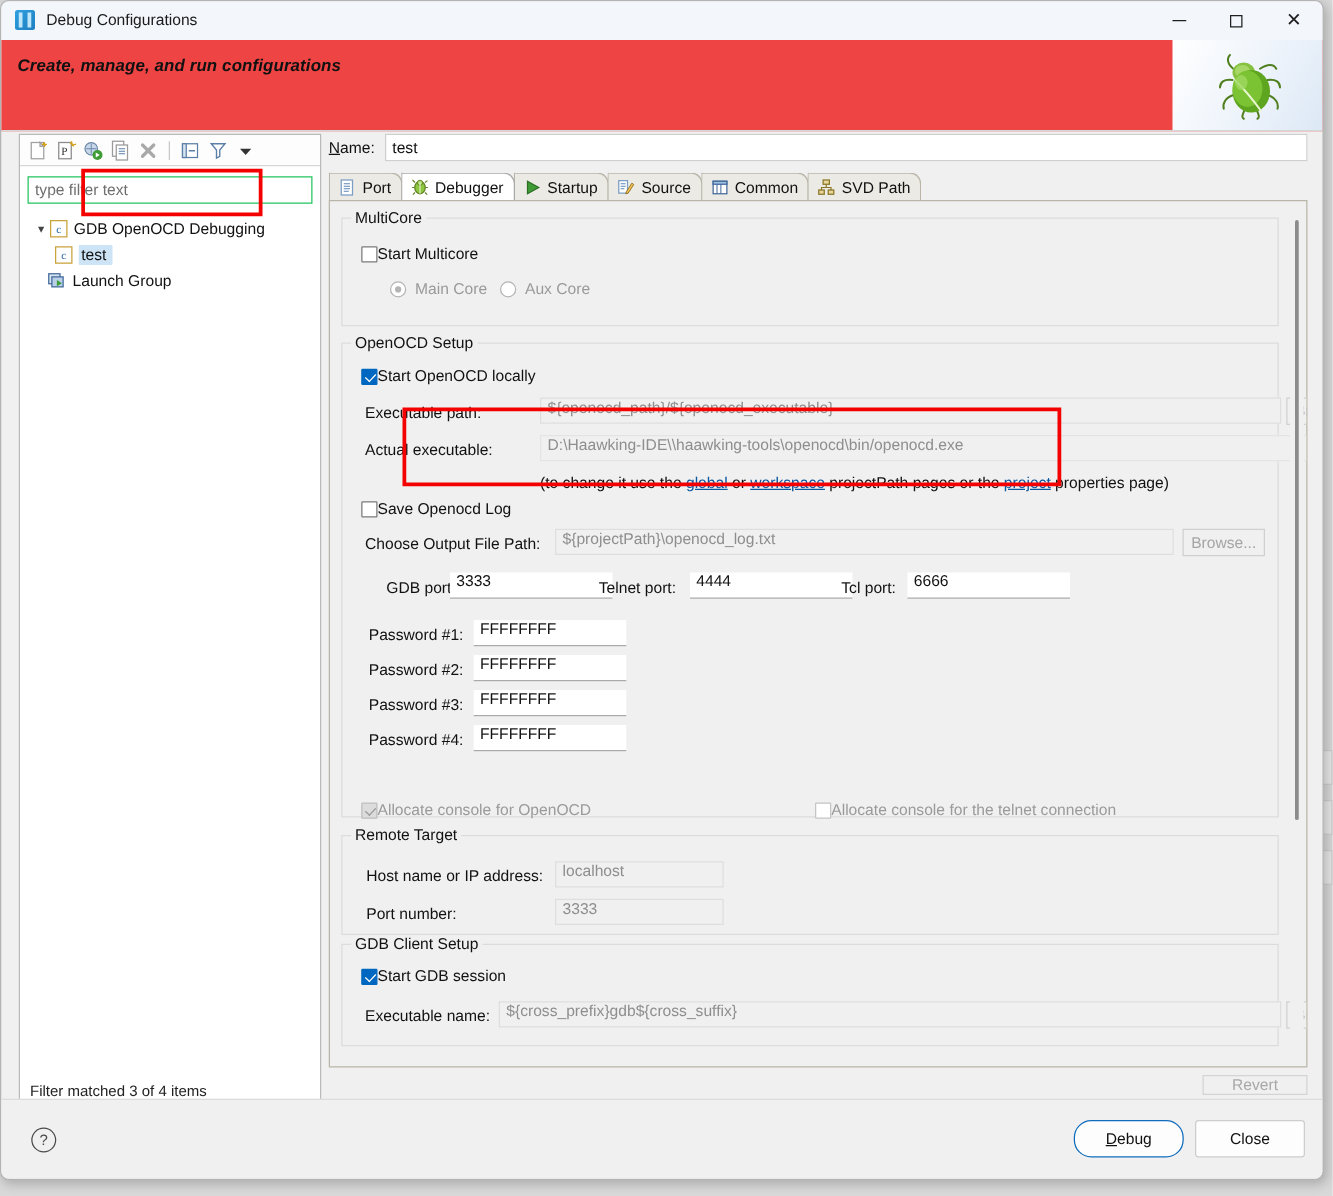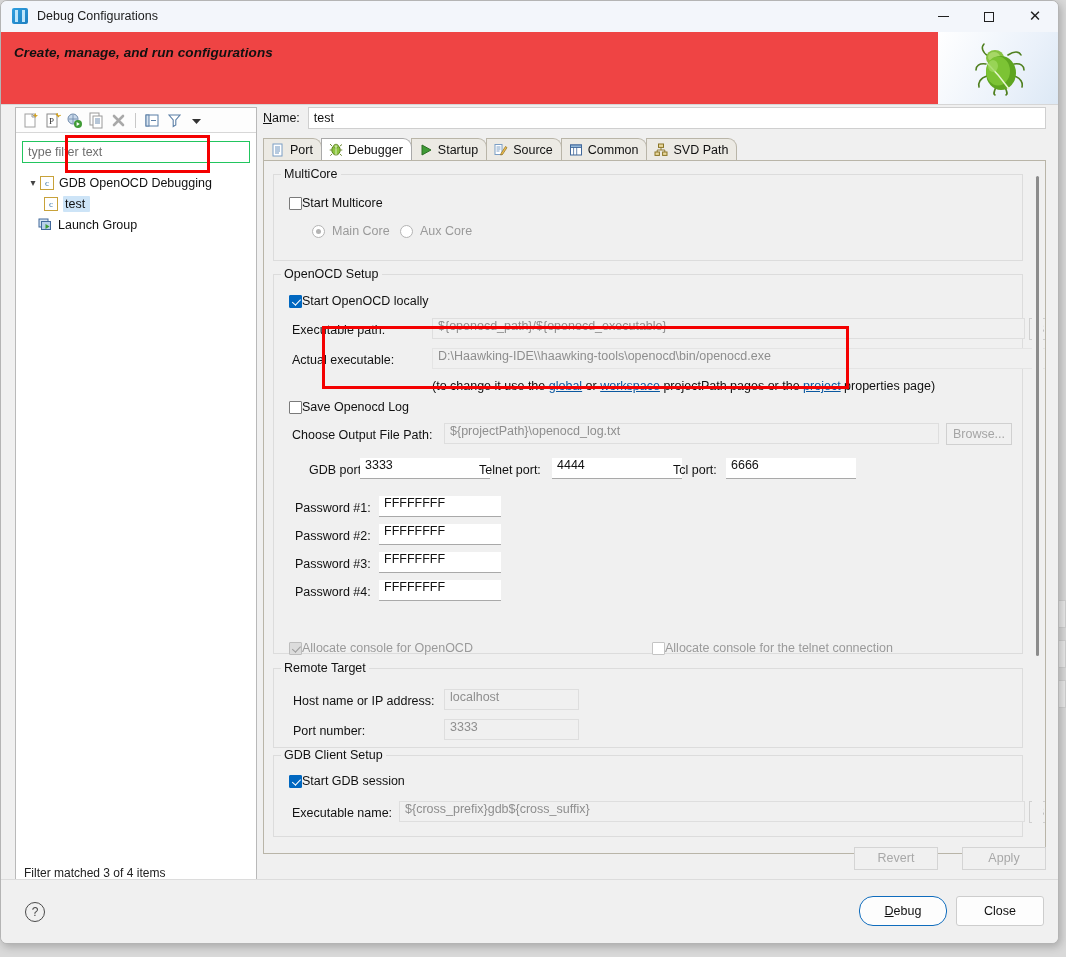--- a/index.html
+++ b/index.html
@@ -184,21 +184,21 @@
         display:inline-block; position:relative; flex:0 0 auto;}
   .rb.sel::after { content:""; position:absolute; left:3px; top:3px; width:5px; height:5px;
         border-radius:50%; background:#b4b4b4; }
   .chkline { display:flex; align-items:center; gap:0; }
   .link { color:#0b58a0; text-decoration:underline; }
 
   
   .hl { position:absolute; border:3px solid #f40000; pointer-events:none; z-index:40; }
 
   
-  #revertapply { position:absolute; right:0; bottom:17px; height:30px; display:flex; gap:24px; align-items:center;}
+  #revertapply { position:absolute; right:0; bottom:0; height:30px; display:flex; gap:4px; align-items:center;flex-direction:column;}
   .btn-ra { width:84px; height:23px; background:#f0f0f0; border:1px solid #d4d4d4;
             display:flex; align-items:center; justify-content:center; font-size:12.5px; color:#a8a8a8; }
 
   
   #footer {
     position:absolute; left:0; right:0; bottom:0; height:64px;
     border-top:1px solid #dcdcdc; background:#f0f0f0;
   }
   #helpicon { position:absolute; left:24px; top:22px; width:20px; height:20px;
     border:1.4px solid #4a4a4a; border-radius:50%; color:#4a4a4a;

